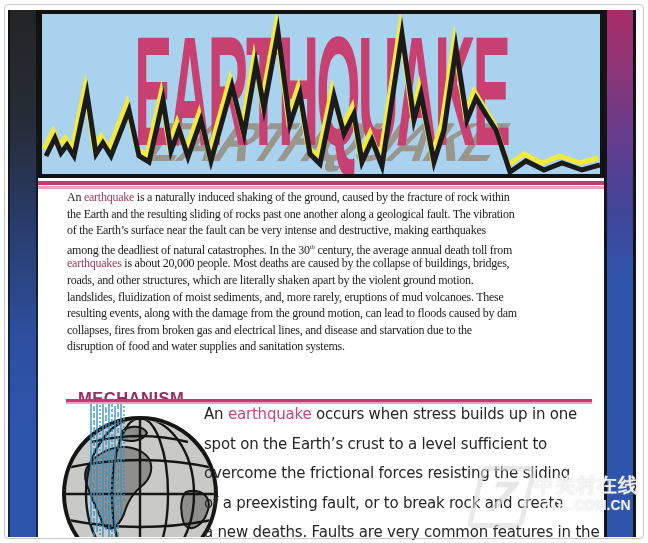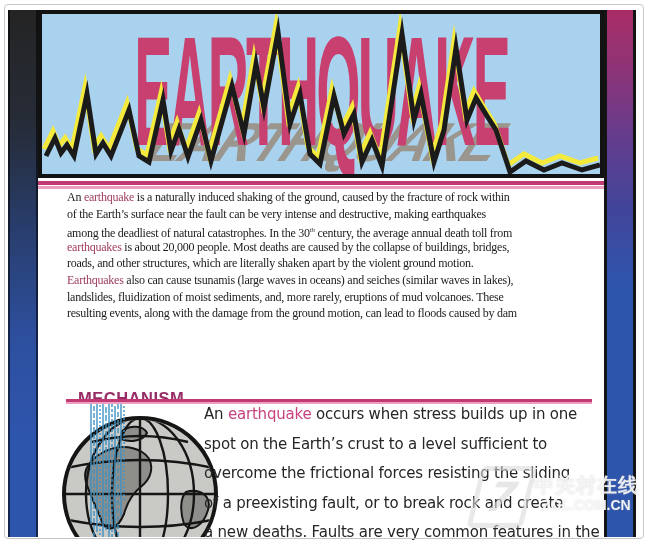--- a/index.html
+++ b/index.html
@@ -78,27 +78,29 @@
         <polyline points="4,142 13,124 19,139 25,131 32,142 45,80 54,140 61,129 69,142 87,96 97,142 107,148 121,86 129,137 137,115 146,143 159,106 169,147 190,72 202,120 214,50 222,94 236,18 248,110 258,80 268,140 278,150 292,82 302,120 312,100 320,148 330,126 340,152 360,20 372,106 379,80 392,148 402,116 414,34 425,106 434,84 445,102 454,116 468,158 484,147 502,156 520,149 540,156 558,151" fill="none" stroke="#f3ea3c" stroke-width="5" stroke-linejoin="miter" stroke-miterlimit="12"></polyline>
       </g>
       <polyline points="4,142 13,124 19,139 25,131 32,142 45,80 54,140 61,129 69,142 87,96 97,142 107,148 121,86 129,137 137,115 146,143 159,106 169,147 190,72 202,120 214,50 222,94 236,18 248,110 258,80 268,140 278,150 292,82 302,120 312,100 320,148 330,126 340,152 360,20 372,106 379,80 392,148 402,116 414,34 425,106 434,84 445,102 454,116 468,158 484,147 502,156 520,149 540,156 558,151" fill="none" stroke="#1b1b1b" stroke-width="5" stroke-linejoin="miter" stroke-miterlimit="12"></polyline>
     </svg>
   </div>
 
   <div class="pink-bar"></div>
 
   <div class="intro">
       <div class="line"><span>An </span><span class="hl">earthquake</span><span> is a naturally induced shaking of the ground, caused by the fracture of rock within</span></div>
+      <div class="line"><span>the Earth and the resulting sliding of rocks past one another along a geological fault. The vibration</span></div>
       <div class="line"><span>of the Earth’s surface near the fault can be very intense and destructive, making earthquakes</span></div>
       <div class="line"><span>among the deadliest of natural catastrophes. In the 30</span><sup>th</sup><span> century, the average annual death toll from</span></div>
       <div class="line"><span class="hl">earthquakes</span><span> is about 20,000 people. Most deaths are caused by the collapse of buildings, bridges,</span></div>
       <div class="line"><span>roads, and other structures, which are literally shaken apart by the violent ground motion.</span></div>
-      <div class="line"><span class="hl">Earthquakes</span><span> also can cause tsunamis (large waves in oceans) and seiches (similar waves in lakes),</span></div>
       <div class="line"><span>landslides, fluidization of moist sediments, and, more rarely, eruptions of mud volcanoes. These</span></div>
       <div class="line"><span>resulting events, along with the damage from the ground motion, can lead to floods caused by dam</span></div>
+      <div class="line"><span>collapses, fires from broken gas and electrical lines, and disease and starvation due to the</span></div>
+      <div class="line"><span>disruption of food and water supplies and sanitation systems.</span></div>
     </div>
 
   <h2 class="heading">MECHANISM</h2>
   <div class="rule"></div>
 
   <svg class="globe" width="162" height="133" viewBox="0 0 162 133">
     <defs>
       <clipPath id="gclip">
           <circle cx="82" cy="90" r="74"></circle>
         </clipPath>

